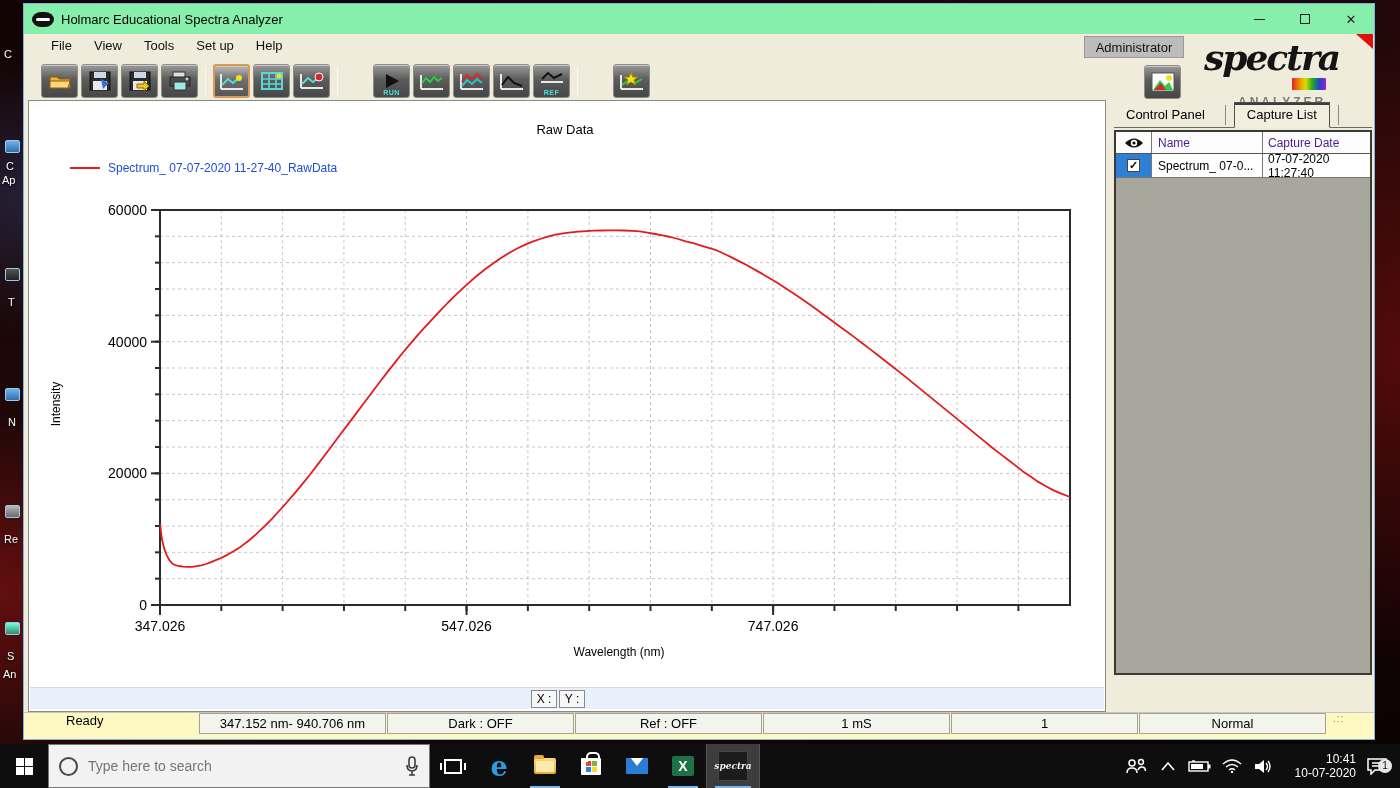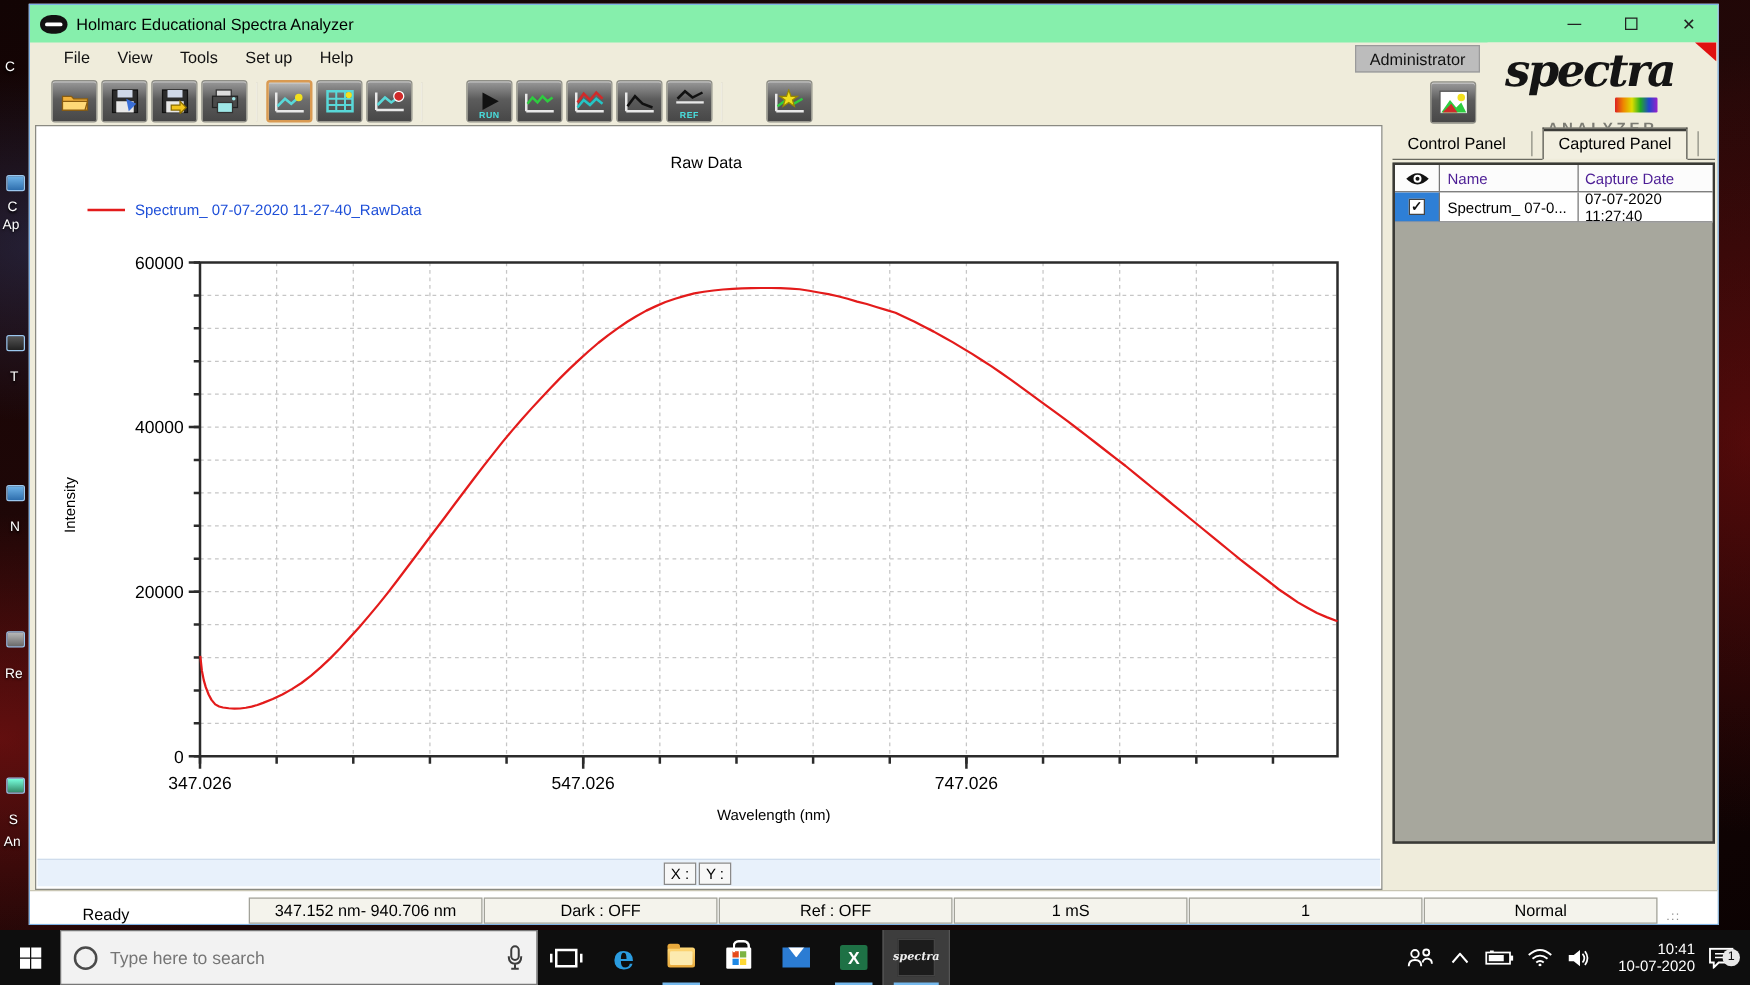--- a/index.html
+++ b/index.html
@@ -78,22 +78,22 @@
   .mini-del { background:linear-gradient(#8a8：a84,#555); }
   .list-box { margin-top:2px; height:545px; border:2px solid #3a3a36; background:#a7a79d; display:flex; flex-direction:column; }
   .lb-header { display:flex; height:22px; background:#fcfcfc; border-bottom:1px solid #555; font-size:12px; color:#4c1d95; }
   .lb-row { display:flex; height:24px; background:#fff; border-bottom:1px solid #777; font-size:12px; color:#000; }
   .c-eye { width:36px; display:flex; align-items:center; justify-content:center; border-right:1px solid #777; }
   .c-name { width:111px; display:flex; align-items:center; padding-left:6px; border-right:1px solid #777; }
   .c-date { flex:1; display:flex; align-items:center; padding-left:5px; }
   .cell-check { background:#2e7fd6; }
   .checkbox { width:13px; height:13px; background:#fff; border:1px solid #444; display:flex; align-items:center; justify-content:center; font-size:11px; color:#111; font-weight:bold; }
 
-  .statusbar { position:absolute; left:0; top:708px; width:100%; height:27px; background:#ffffff;
-    border-top:1px solid #c9c6b4; display:flex; align-items:flex-end; font-size:13px; color:#000; }
+  .statusbar { position:absolute; left:0; top:708px; width:100%; height:27px; background:#fef9c3;
+    border-top:1px solid #c9c6b4; display:flex; align-items:flex-start; font-size:13px; color:#000; }
   .st-ready { width:175px; padding-left:42px; }
   .st-seg { width:187px; height:21px; margin-right:1px; border:1px solid #a2a29a; background:#f4f3ec;
     display:flex; align-items:center; justify-content:center; }
   .st-grip { margin-left:6px; color:#888; font-size:10px; letter-spacing:1px; }
 
   
   .taskbar { position:absolute; left:0; top:744px; width:1400px; height:44px; background:#0e0e0e; display:flex; align-items:stretch; z-index:5; }
   .tk-start { width:48px; display:flex; align-items:center; justify-content:center; }
   .win-logo { display:grid; grid-template-columns:8px 8px; grid-template-rows:8px 8px; gap:1px; }
   .win-logo i { background:#fff; }
@@ -375,21 +375,21 @@
     <div class="xy-strip">
       <span class="xy-btn" style="left:501px">X :</span>
       <span class="xy-btn" style="left:529px">Y :</span>
     </div>
   </div>
 
   <div class="rpanel">
     <div class="tab-row">
       <span class="tab">Control Panel</span>
       <span class="tab-sep"></span>
-      <span class="tab active">Captured Panel</span>
+      <span class="tab active">Capture List</span>
       <span class="tab-sep"></span>
     </div>
     <div class="list-box">
       <div class="lb-header">
         <span class="c-eye">
           <svg width="20" height="12">
               <path d="M1 6 Q10 -3 19 6 Q10 15 1 6 Z" fill="#111"></path>
               <circle cx="10" cy="6" r="3.2" fill="#fff"></circle>
               <circle cx="10" cy="6" r="1.6" fill="#111"></circle>
             </svg>

